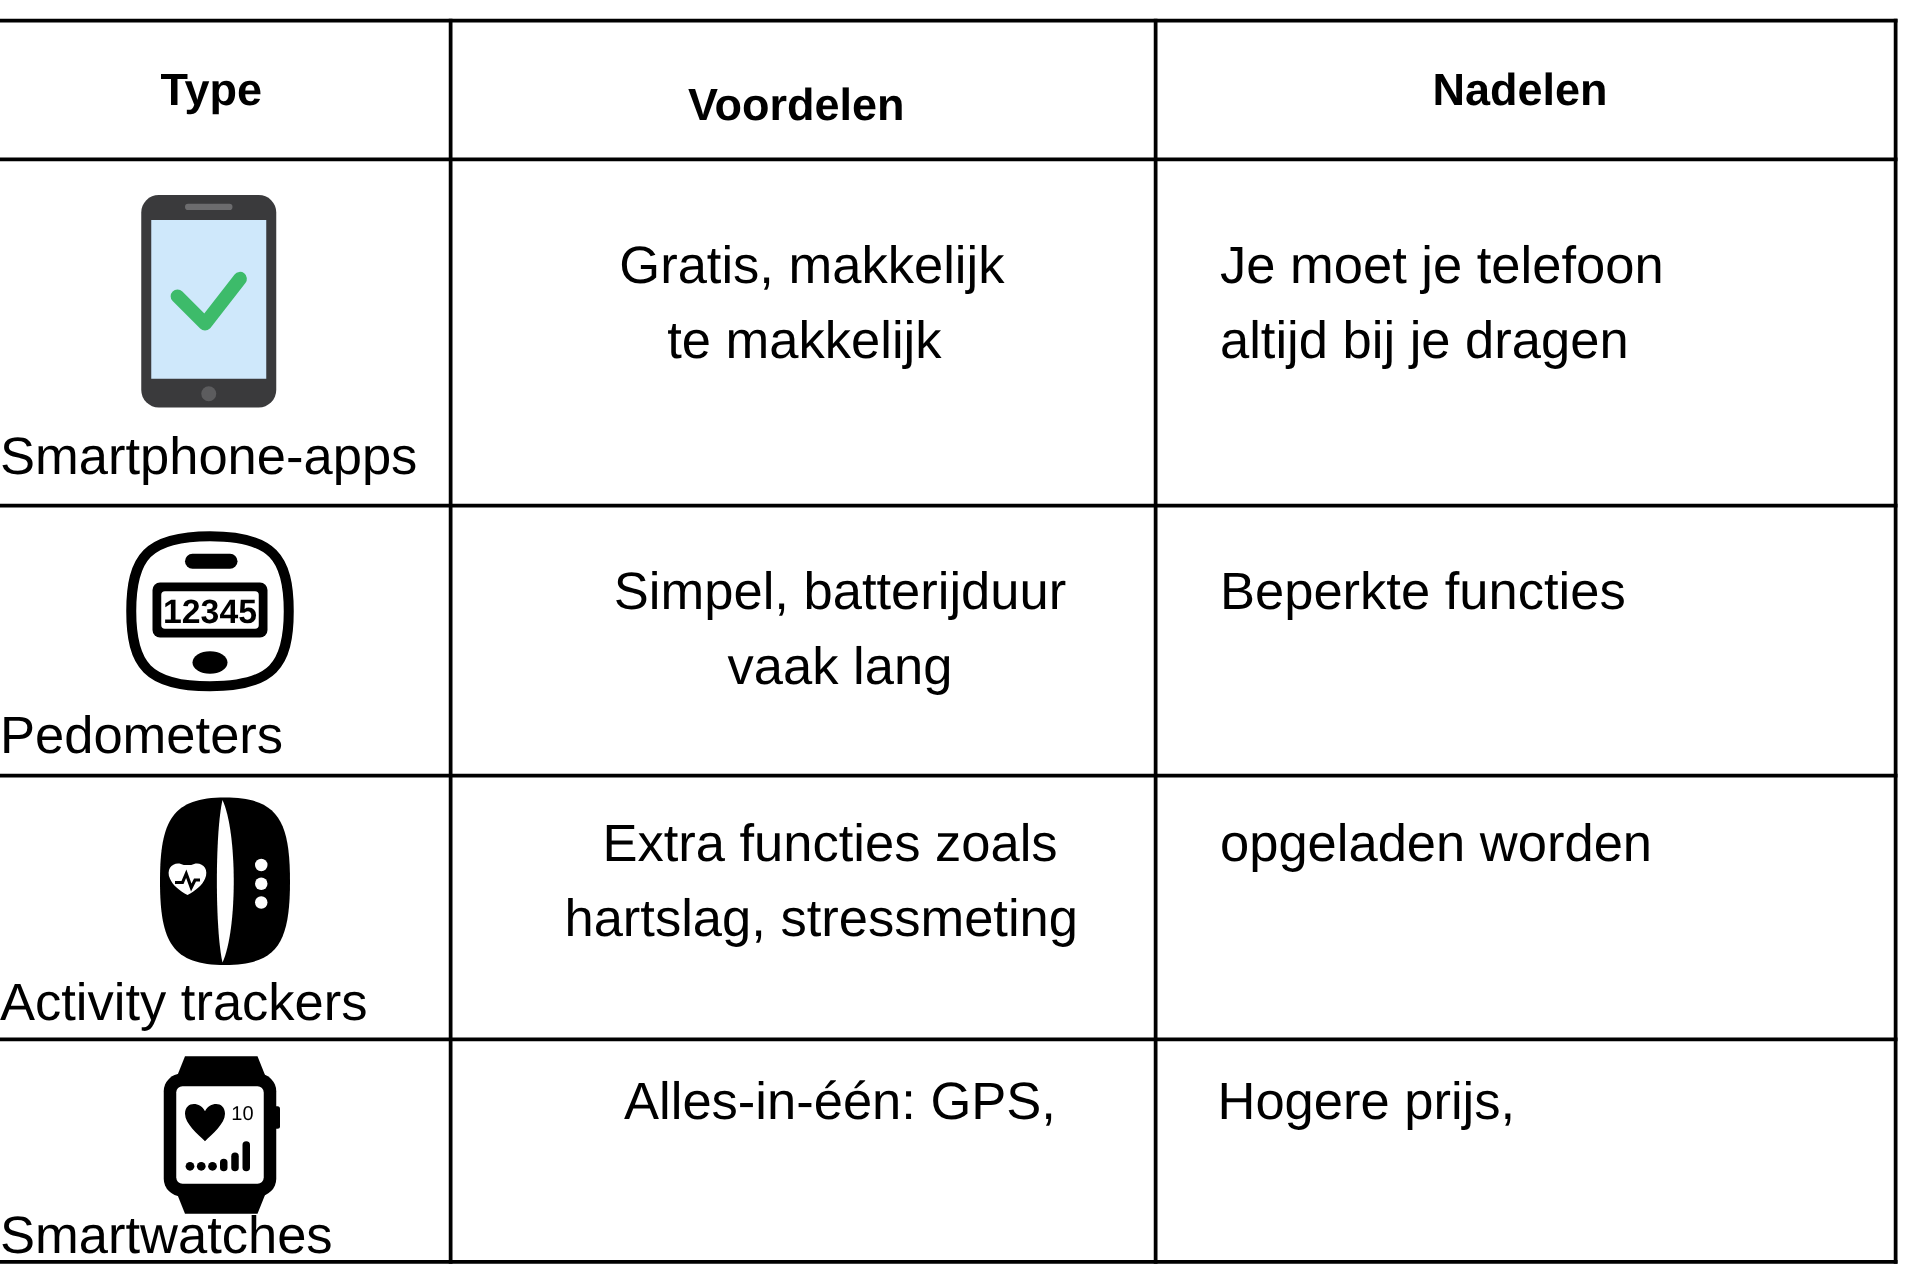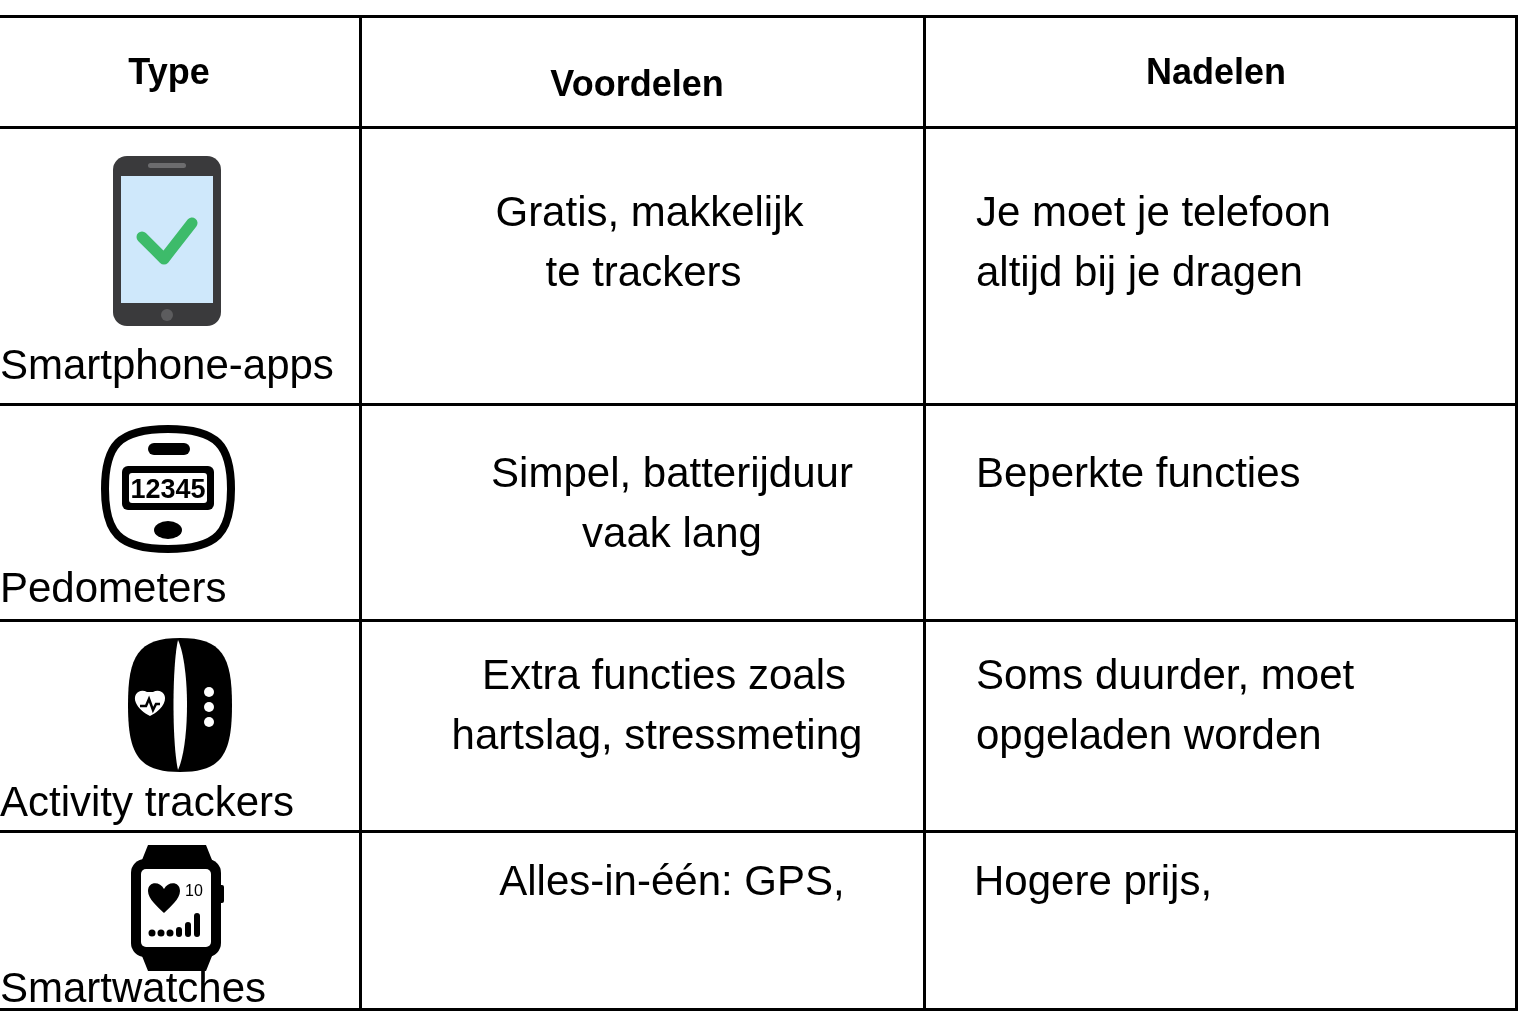--- a/index.html
+++ b/index.html
@@ -38,21 +38,21 @@
       <rect x="1" y="1" width="108" height="170" rx="14" fill="#3a3a3c"></rect>
       <rect x="52" y="8" width="6" height="4" fill="#3a3a3c"></rect>
       <rect x="36" y="8" width="38" height="5" rx="2.5" fill="#6c6c6e"></rect>
       <rect x="9" y="21" width="92" height="127" fill="#cfe8fb"></rect>
       <circle cx="55" cy="160" r="6" fill="#5c5c5e"></circle>
       <polyline points="30,82 52,104 80,68" fill="none" stroke="#3dbb6a" stroke-width="11" stroke-linecap="round" stroke-linejoin="round"></polyline>
     </svg>
     <div class="type-label" style="top:341px">Smartphone-apps</div>
     <div class="cell body-text center" style="left:362px;top:182px;width:575px;">
       <div style="padding-right:0">Gratis, makkelijk</div>
-      <div style="margin-left:-12px">te trackers</div>
+      <div style="margin-left:-12px">te makkelijk</div>
     </div>
     <div class="cell body-text" style="left:976px;top:182px;width:540px;">
       <div>Je moet je telefoon</div>
       <div>altijd bij je dragen</div>
     </div>
   </div>
 
   <div>
     <svg class="icon" style="left:100px;top:424px" width="136" height="130" viewBox="0 0 136 130">
       <path d="M68,5 C118,5 131,22 131,65 C131,108 118,125 68,125 C18,125 5,108 5,65 C5,22 18,5 68,5 Z" fill="#fff" stroke="#000" stroke-width="8"></path>
@@ -81,21 +81,20 @@
       <circle cx="85" cy="56" r="5" fill="#fff"></circle>
       <circle cx="85" cy="71" r="5" fill="#fff"></circle>
       <circle cx="85" cy="86" r="5" fill="#fff"></circle>
     </svg>
     <div class="type-label" style="top:778px">Activity trackers</div>
     <div class="cell body-text center" style="left:362px;top:645px;width:590px;">
       <div style="margin-left:14px">Extra functies zoals</div>
       <div>hartslag, stressmeting</div>
     </div>
     <div class="cell body-text" style="left:976px;top:645px;width:540px;">
-      <div>Soms duurder, moet</div>
       <div>opgeladen worden</div>
     </div>
   </div>
 
   <div>
     <svg class="icon" style="left:130px;top:843px" width="94" height="130" viewBox="0 0 94 130">
       <path d="M18,2 L76,2 L84,22 L10,22 Z" fill="#000"></path>
       <path d="M10,108 L84,108 L76,128 L18,128 Z" fill="#000"></path>
       <rect x="1" y="16" width="90" height="98" rx="14" fill="#000"></rect>
       <rect x="89" y="42" width="5" height="18" rx="2" fill="#000"></rect>

